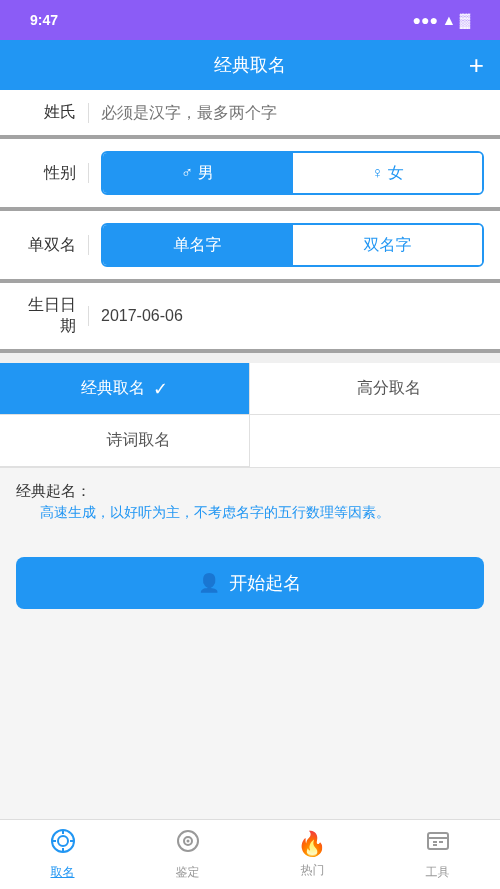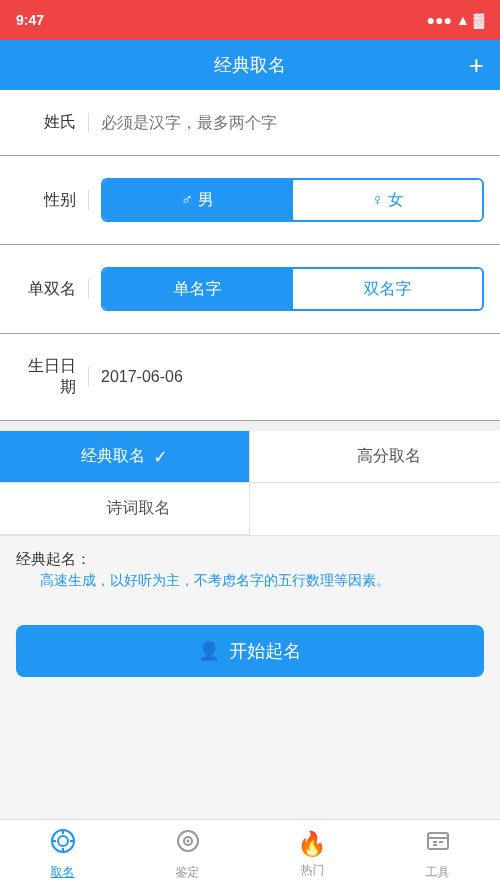--- a/index.html
+++ b/index.html
@@ -8,27 +8,27 @@
       width: 500px;
       min-height: 889px;
       font-family: -apple-system, "PingFang SC", "Microsoft YaHei", sans-serif;
       background: #f0f0f0;
       display: flex;
       flex-direction: column;
     }
 
     
     .status-bar {
-      background: #ef4444;
+      background: #8b5cf6;
       color: white;
       height: 40px;
       display: flex;
       align-items: center;
       justify-content: space-between;
-      padding: 0 16px;
+      padding: 0 30px;
       font-size: 14px;
     }
     .status-time { font-weight: 600; }
     .status-icons { display: flex; align-items: center; gap: 4px; }
 
     
     .header {
       background: #2196f3;
       height: 50px;
       display: flex;
@@ -53,22 +53,22 @@
 
     
     .form-area {
       background: white;
       padding: 0;
     }
 
     .form-row {
       display: flex;
       align-items: center;
-      padding: 22px 16px;
-      border-bottom: 1px solid #a3a3a3;
+      padding: 12px 16px;
+      border-bottom: 4px solid #a3a3a3;
     }
 
     .form-label {
       font-size: 16px;
       color: #333;
       width: 60px;
       flex-shrink: 0;
       text-align: right;
     }
 

